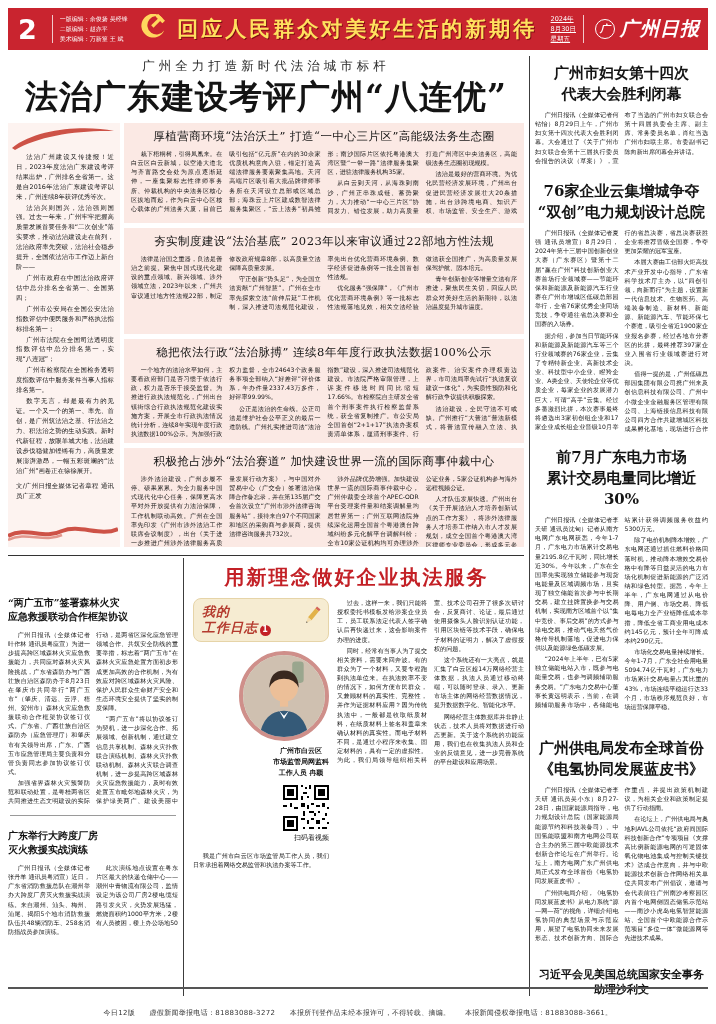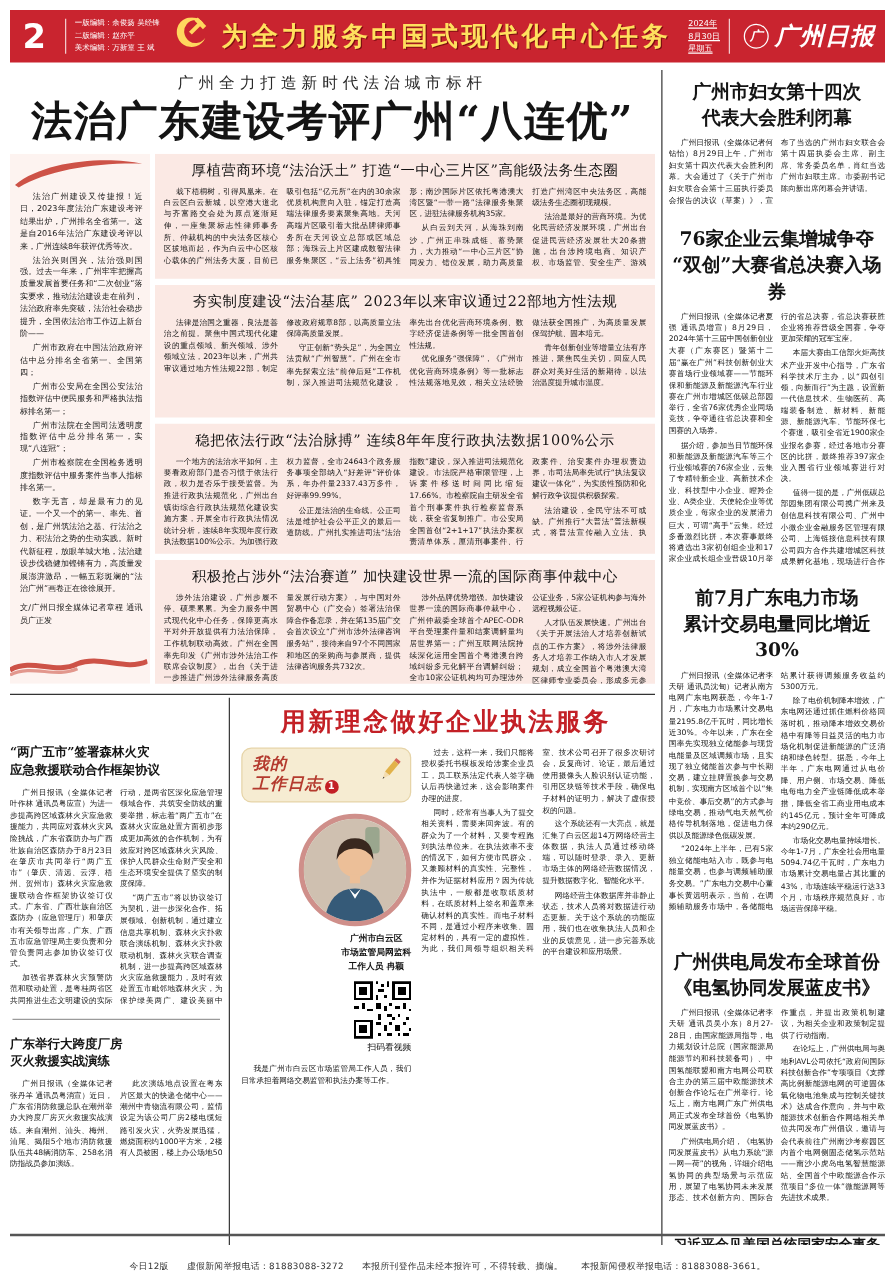--- a/index.html
+++ b/index.html
@@ -110,21 +110,21 @@
     <div class="slogan">
       <span>
         <svg viewBox="0 0 24 24" width="26" height="26">
           <path d="M20 4 A11 11 0 1 0 21.5 15 A8.5 8.5 0 1 1 20 4 Z" fill="#ffd75e"></path>
           <g transform="rotate(45 14 8)">
             <rect x="12.5" y="1" width="3" height="12" fill="#ffd75e"></rect>
             <rect x="9.5" y="1" width="9" height="3.4" fill="#ffd75e"></rect>
           </g>
         </svg>
       </span>
-      <span class="slogan-text">为全力服务中国式现代化中心任务</span>
+      <span class="slogan-text">回应人民群众对美好生活的新期待</span>
     </div>
     <div class="date">
       <div>2024年</div>
       <div>8月30日</div>
       <div>星期五</div>
     </div>
     <div class="vdiv"></div>
     <div class="logo">
       <span class="logo-circle">广</span>
       <span class="logo-text">广州日报</span>
@@ -328,21 +328,21 @@
     <div class="aside">
       <article>
         <h2>广州市妇女第十四次
 代表大会胜利闭幕</h2>
         <div class="cols2 ab abA">
             <p>广州日报讯（全媒体记者何钻怡）8月29日上午，广州市妇女第十四次代表大会胜利闭幕。大会通过了《关于广州市妇女联合会第十三届执行委员会报告的决议（草案）》，宣布了当选的广州市妇女联合会第十四届执委会主席、副主席、常务委员名单，肖红当选广州市妇联主席。市委副书记陈向新出席闭幕会并讲话。</p>
           </div>
       </article>
       <article>
         <h2>76家企业云集增城争夺
-“双创”大赛省总决赛入场券</h2>
+“双创”电力规划设计总院</h2>
         <div class="cols2 ab abB">
             <p>广州日报讯（全媒体记者夏强 通讯员增宣）8月29日，2024年第十三届中国创新创业大赛（广东赛区）暨第十二届“赢在广州”科技创新创业大赛首场行业领域赛——节能环保和新能源及新能源汽车行业赛在广州市增城区低碳总部园举行，全省76家优秀企业同场竞技，争夺通往省总决赛和全国赛的入场券。</p>
             <p>据介绍，参加当日节能环保和新能源及新能源汽车等三个行业领域赛的76家企业，云集了专精特新企业、高新技术企业、科技型中小企业、瞪羚企业、A类企业、天使轮企业等优质企业，每家企业的发展潜力巨大，可谓“高手”云集。经过多番激烈比拼，本次赛事最终将遴选出3家初创组企业和17家企业成长组企业晋级10月举行的省总决赛，省总决赛获胜企业将推荐晋级全国赛，争夺更加荣耀的冠军宝座。</p>
             <p>本届大赛由工信部火炬高技术产业开发中心指导，广东省科学技术厅主办，以“四创引领，向新而行”为主题，设置新一代信息技术、生物医药、高端装备制造、新材料、新能源、新能源汽车、节能环保七个赛道，吸引全省近1900家企业报名参赛，经过各地市分赛区的比拼，最终推荐397家企业入围省行业领域赛进行对决。</p>
             <p>值得一提的是，广州低碳总部园集团有限公司携广州来及创信息科技有限公司、广州中小微企业金融服务区管理有限公司、上海链接信息科技有限公司四方合作共建增城区科技成果孵化基地，现场进行合作框架签约。同时，为增城区科研机构、科技孵化器、创新创业领军团队等平台载体的优质科技成果转化项目，落户园区的历届创赛获奖优质项目进行授牌。</p>
           </div>
       </article>
       <article>
         <h2>前7月广东电力市场
 累计交易电量同比增近30%</h2>

